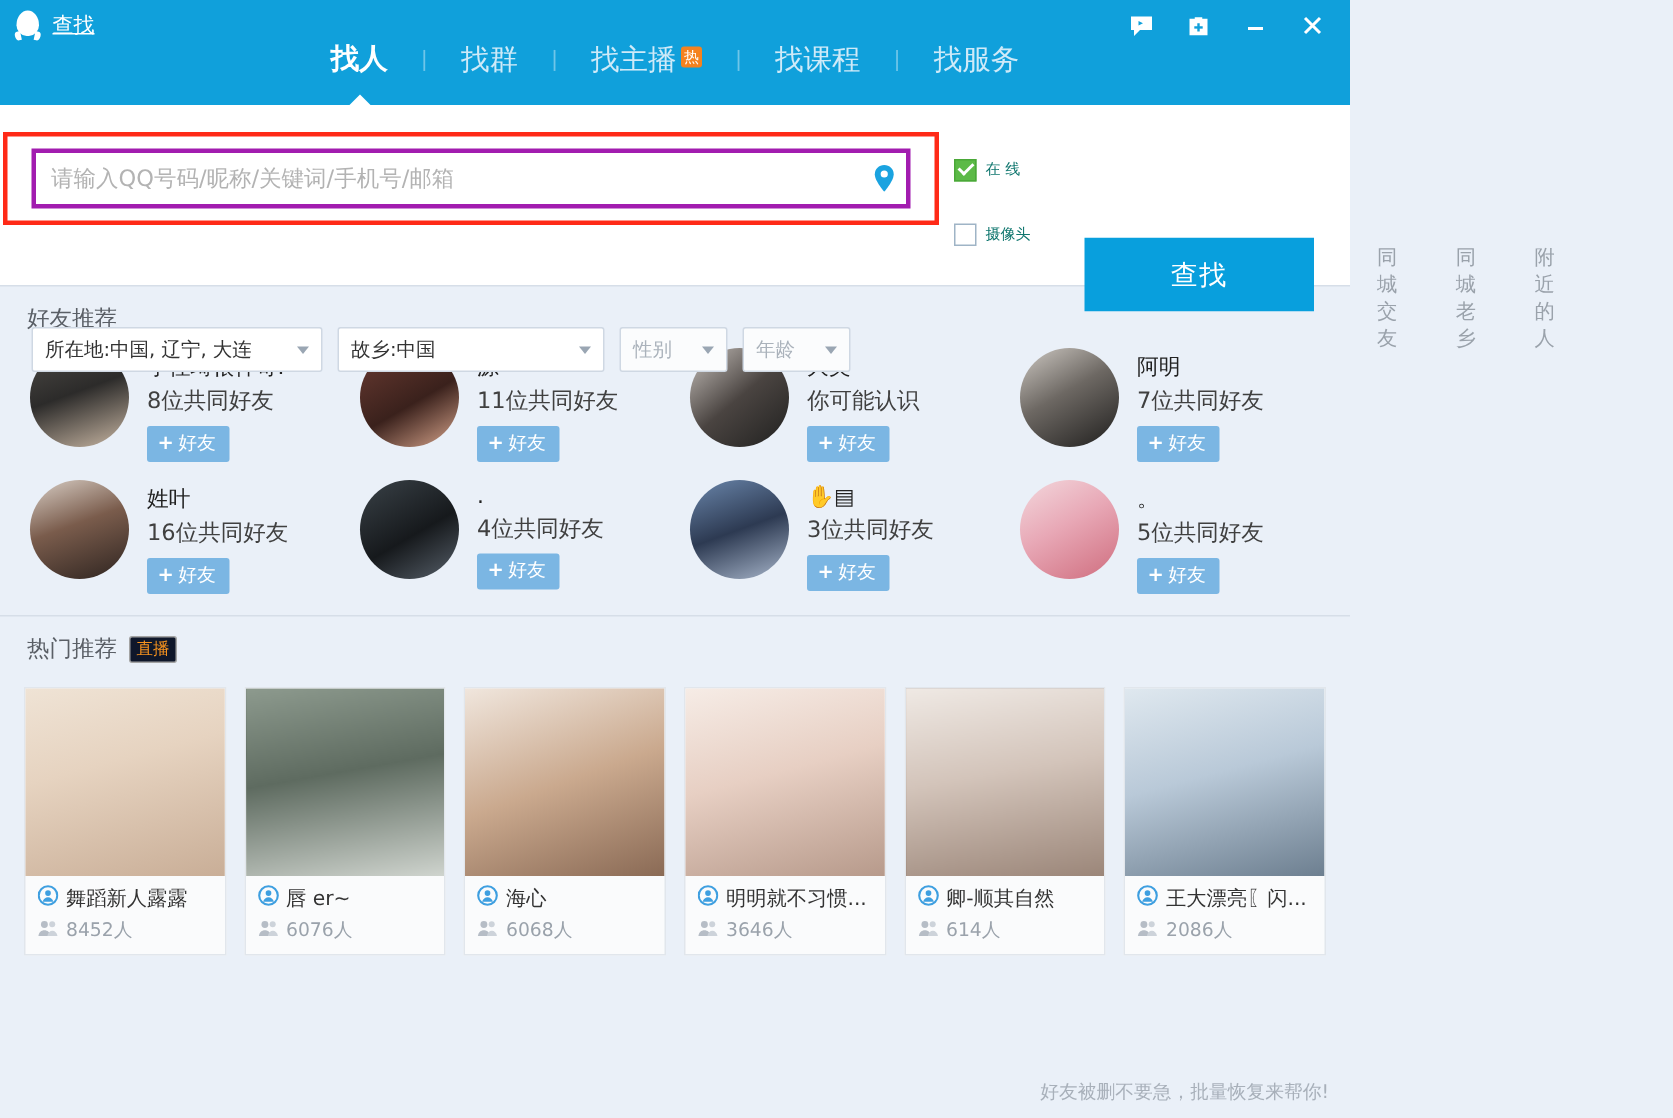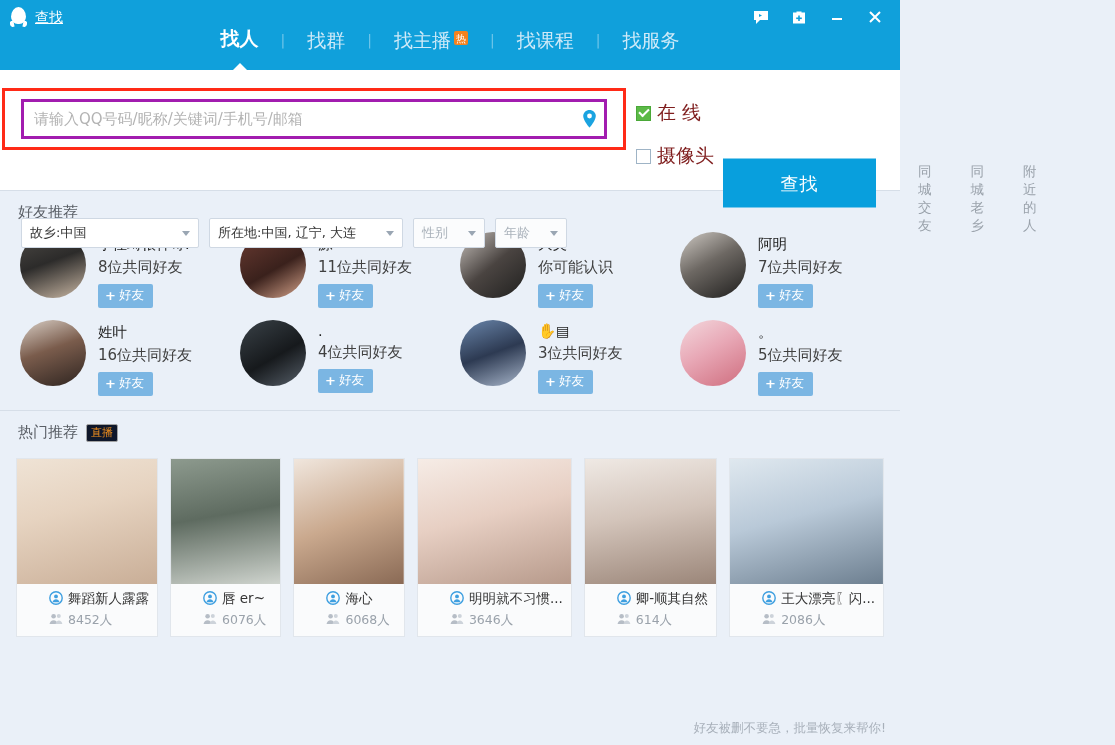--- a/index.html
+++ b/index.html
@@ -74,21 +74,21 @@
 
   .checks { position: absolute; left: 636px; top: 30px; }
   .check-row { display: flex; align-items: center; gap: 6px; height: 26px; cursor: pointer; }
   .check-row + .check-row { margin-top: 17px; }
   .cbox { width: 15px; height: 15px; border: 1px solid #9fb4c6; background:#fff; display:flex; align-items:center; justify-content:center; }
   .cbox.checked { background: #5cba47; border-color:#4aa838; }
   .cbox.checked::after {
     content: ""; width: 8px; height: 4px; border-left: 2px solid #fff; border-bottom: 2px solid #fff;
     transform: rotate(-45deg) translate(1px,-1px);
   }
-  .check-label { font-size: 19px; color: #7f1d1d; }
+  .check-label { font-size: 10px; color: #0f766e; }
 
   .find-btn {
     position: absolute; left: 723px; top: 113px; transform: translateY(-50%);
     width: 153px; height: 49px; background: #089fdd; color: #fff;
     border: none; font-size: 18px; cursor: pointer; letter-spacing: 1px;
     font-family: "DejaVu Sans", "Liberation Sans", sans-serif;
   }
   .quick-links {
     position: absolute; left: 886px; top: 129px; transform: translateY(-50%);
     display:flex; gap: 7px; font-size: 13.5px; color: #9aa2ab;
@@ -142,21 +142,21 @@
     font-family: "DejaVu Sans", "Liberation Sans", sans-serif;
   }
   .add-btn .plus { font-size: 13px; font-weight: bold; line-height: 1; }
 
   .live-grid {
     display: grid; grid-template-columns: repeat(6, 1fr);
     gap: 12px; padding: 6px 16px 10px 16px;
   }
   .live-card { background:#fafbfc; border: 1px solid #e1e6ec; cursor: pointer; }
   .live-thumb { width: 100%; height: 125px; background-size: cover; background-position: center top; }
-  .live-meta { padding: 6px 8px 7px 8px; margin-left: 24px; }
+  .live-meta { padding: 6px 8px 7px 8px; }
   .live-name { display:flex; align-items:center; gap: 5px; font-size: 13.5px; color: #333;
                 white-space: nowrap; overflow: hidden; }
   .live-count { display:flex; align-items:center; gap: 5px; font-size: 12.5px; color: #9aa2ab; margin-top: 4px; }
 
   .footer {
     position: absolute; right: 14px; bottom: 8px;
     font-size: 12.5px; color: #a8b0ba;
   }
 </style>
 </head>
@@ -250,26 +250,26 @@
 
     <button class="find-btn">查找</button>
 
     <div class="quick-links">
       <span>同城交友</span>
       <span>同城老乡</span>
       <span>附近的人</span>
     </div>
 
     <div class="filters">
+      <div class="sel sel-loc">
+        <span>所在地:中国, 辽宁, 大连</span>
+        <span class="caret"></span>
+      </div>
       <div class="sel sel-home">
         <span>故乡:中国</span>
-        <span class="caret"></span>
-      </div>
-      <div class="sel sel-loc">
-        <span>所在地:中国, 辽宁, 大连</span>
         <span class="caret"></span>
       </div>
       <div class="sel sel-gender placeholder">
         <span>性别</span>
         <span class="caret"></span>
       </div>
       <div class="sel sel-age placeholder">
         <span>年龄</span>
         <span class="caret"></span>
       </div>

